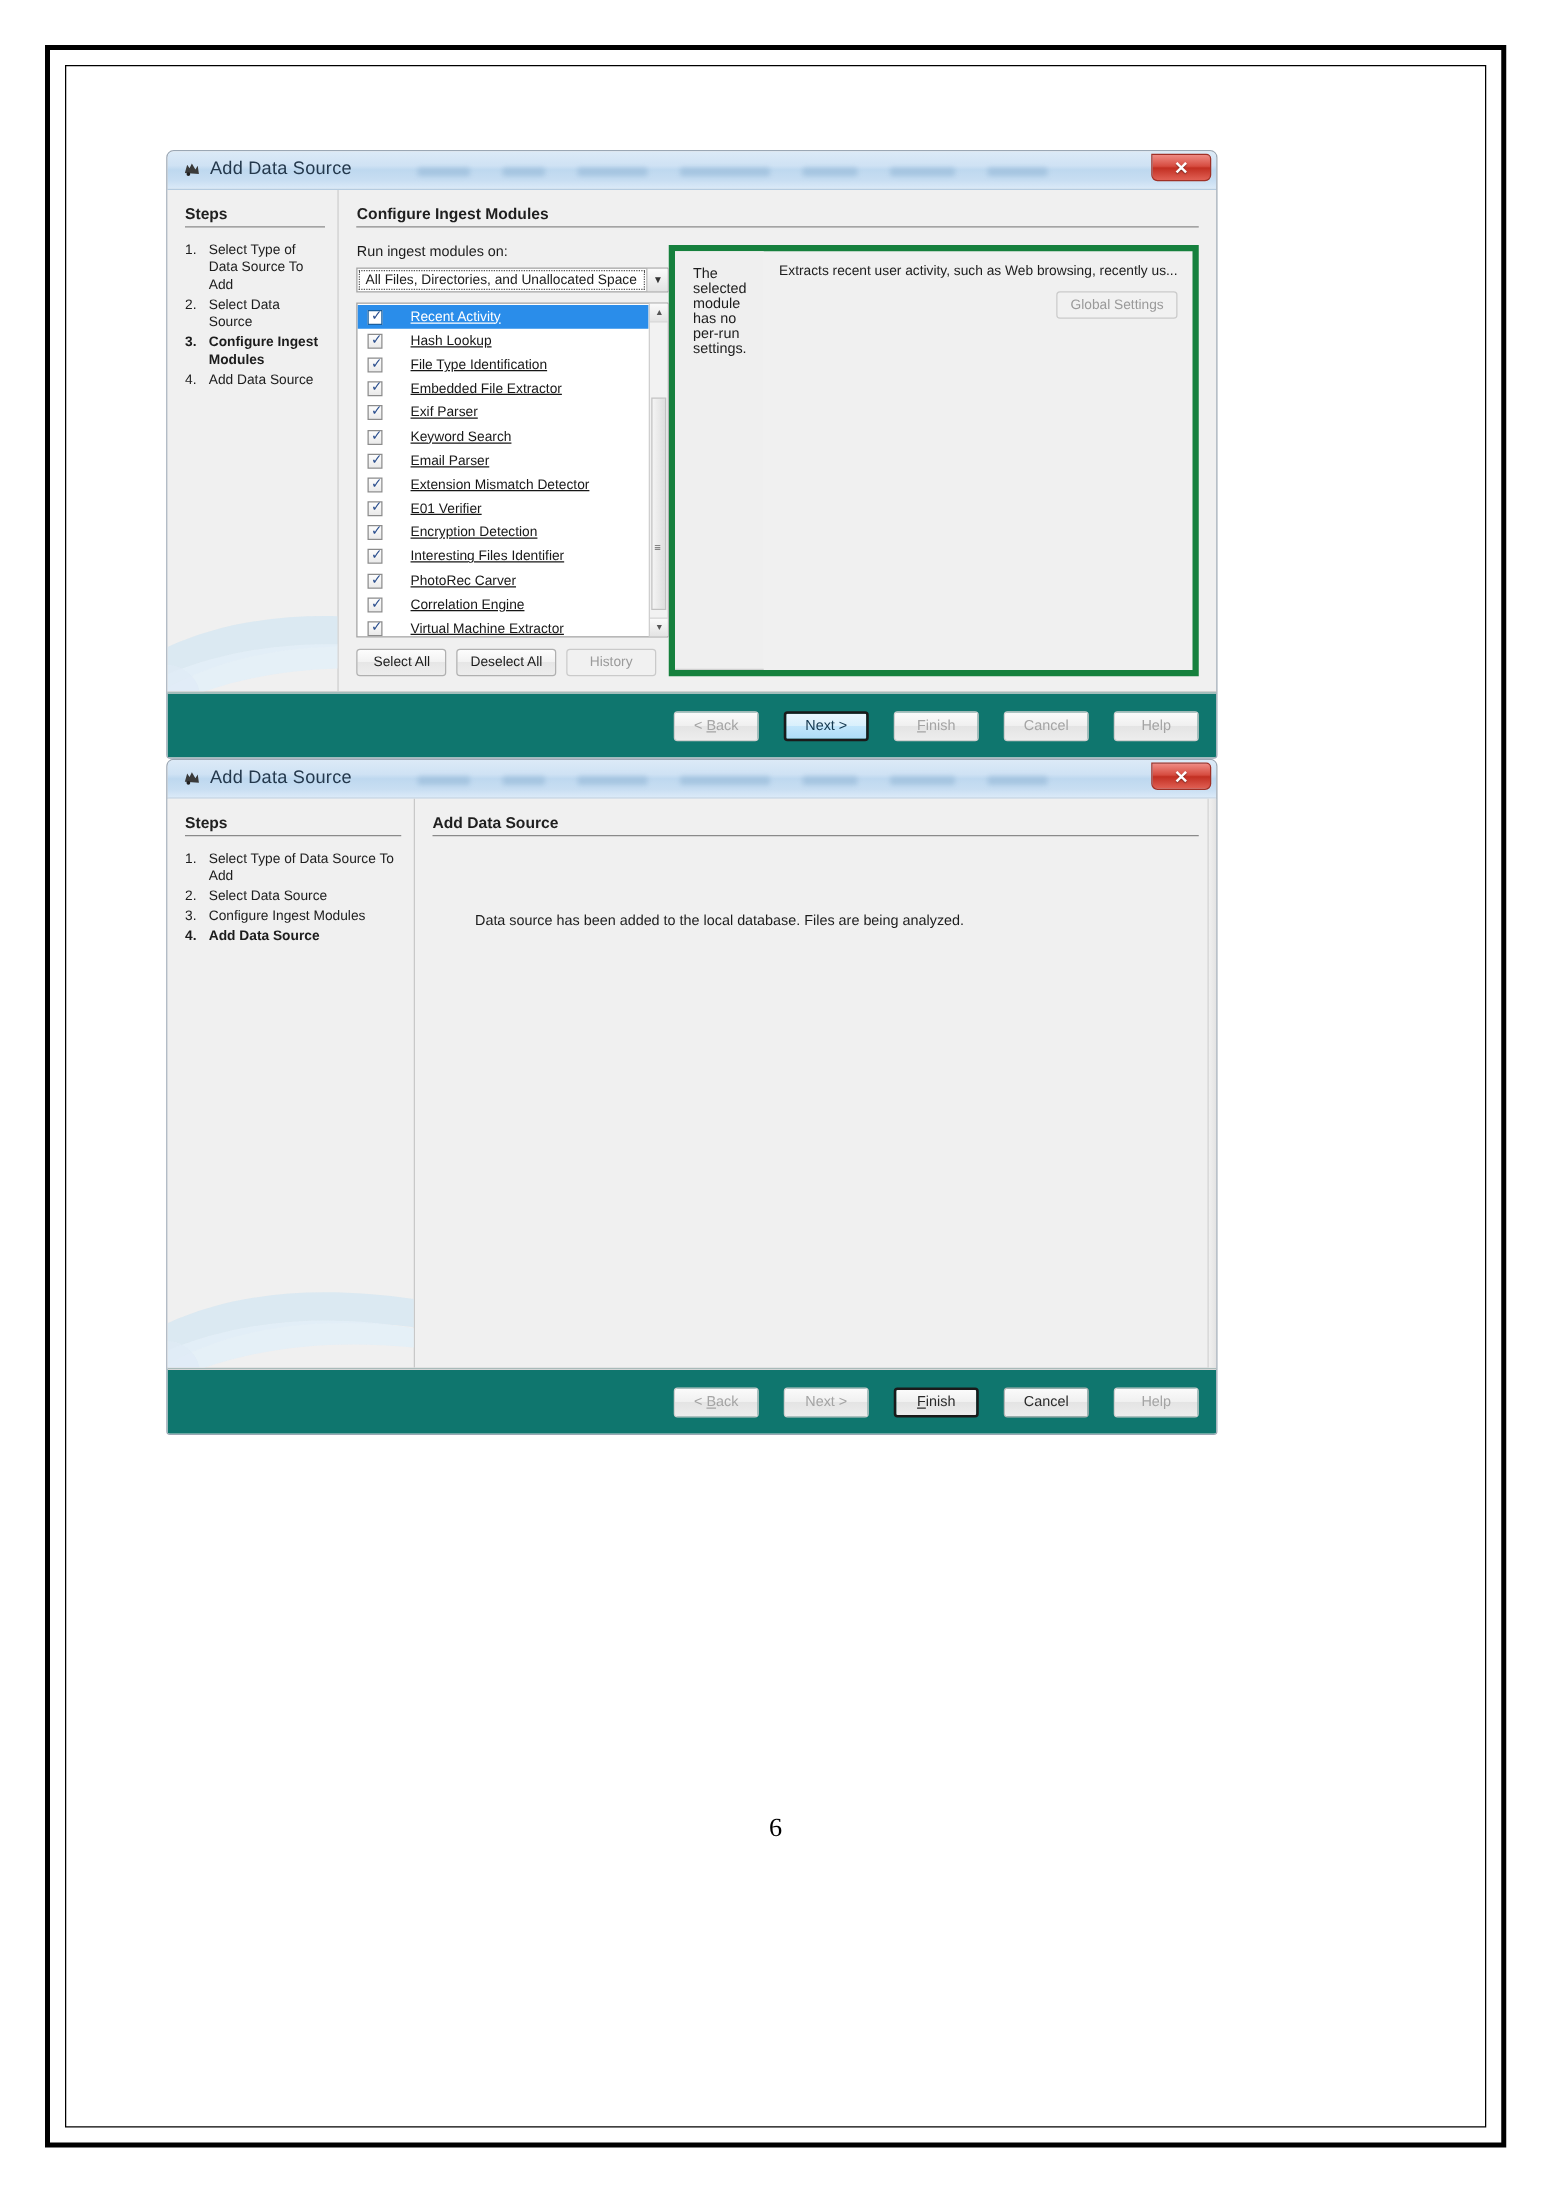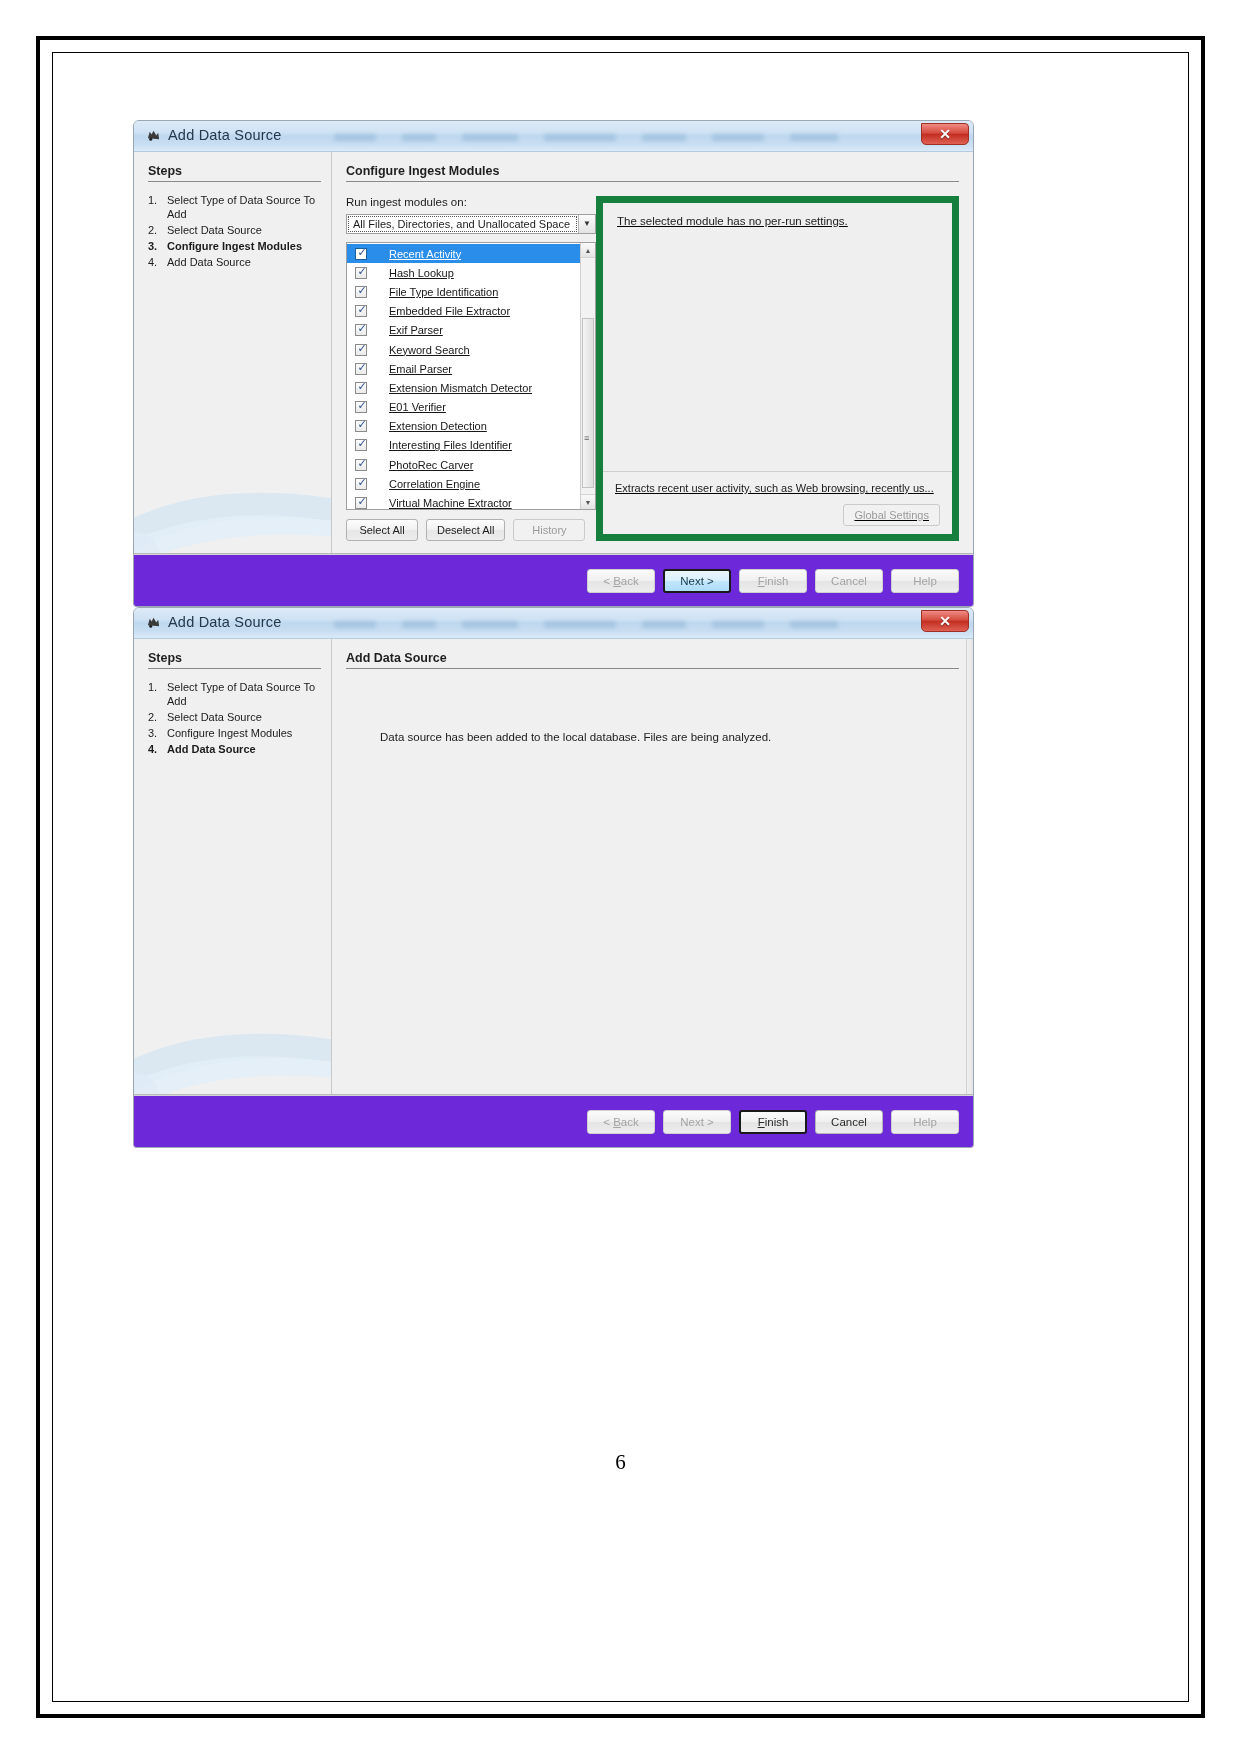--- a/index.html
+++ b/index.html
@@ -313,50 +313,49 @@
     background: linear-gradient(to bottom, #fdfdfd 0%, #f2f2f2 48%, #e6e6e6 50%, #ededed 100%);
     border: 1px solid #b0b0b0;
     border-radius: 3px;
     line-height: 20px;
     text-align: center;
   }
   .btn.disabled { color: #9a9a9a; border-color: #cacaca; background: #f1f1f1; }
 
   .ingest-right {
     flex: 1;
-    border: 7px solid #15803d;
+    border: 5px solid #15803d;
     background: #f0f0f0;
     display: flex;
-    flex-direction: column;
-    text-decoration: underline;
+    flex-direction: row;
   }
   .settings-area {
     flex: 1;
     background: #efefef;
     border-bottom: 1px solid #cfcfcf;
     padding: 12px 14px;
   }
   .settings-text { font-size: 11.5px; color: #1c1c1c; }
   .desc-area { padding: 10px 12px 8px 12px; }
   .desc-text {
     font-size: 11px;
     color: #1c1c1c;
     white-space: nowrap;
     overflow: hidden;
   }
   .desc-btn-row { display: flex; justify-content: flex-end; margin-top: 10px; }
 
   
   .wizard-footer {
     height: 52px;
-    background: #6d28d9;
+    background: #0f766e;
     display: flex;
     align-items: center;
     justify-content: flex-end;
-    gap: 8px;
+    gap: 20px;
     padding-right: 14px;
     border-top: 1px solid #d6d6d6;
   }
   .wbtn {
     width: 68px;
     height: 24px;
     font-size: 11.5px;
     line-height: 22px;
     text-align: center;
     border-radius: 3px;
@@ -505,21 +504,21 @@
                   <div class="module-row">
                     <span class="cb"></span>
                     <span class="module-name">Extension Mismatch Detector</span>
                   </div>
                   <div class="module-row">
                     <span class="cb"></span>
                     <span class="module-name">E01 Verifier</span>
                   </div>
                   <div class="module-row">
                     <span class="cb"></span>
-                    <span class="module-name">Extension Detection</span>
+                    <span class="module-name">Encryption Detection</span>
                   </div>
                   <div class="module-row">
                     <span class="cb"></span>
                     <span class="module-name">Interesting Files Identifier</span>
                   </div>
                   <div class="module-row">
                     <span class="cb"></span>
                     <span class="module-name">PhotoRec Carver</span>
                   </div>
                   <div class="module-row">

